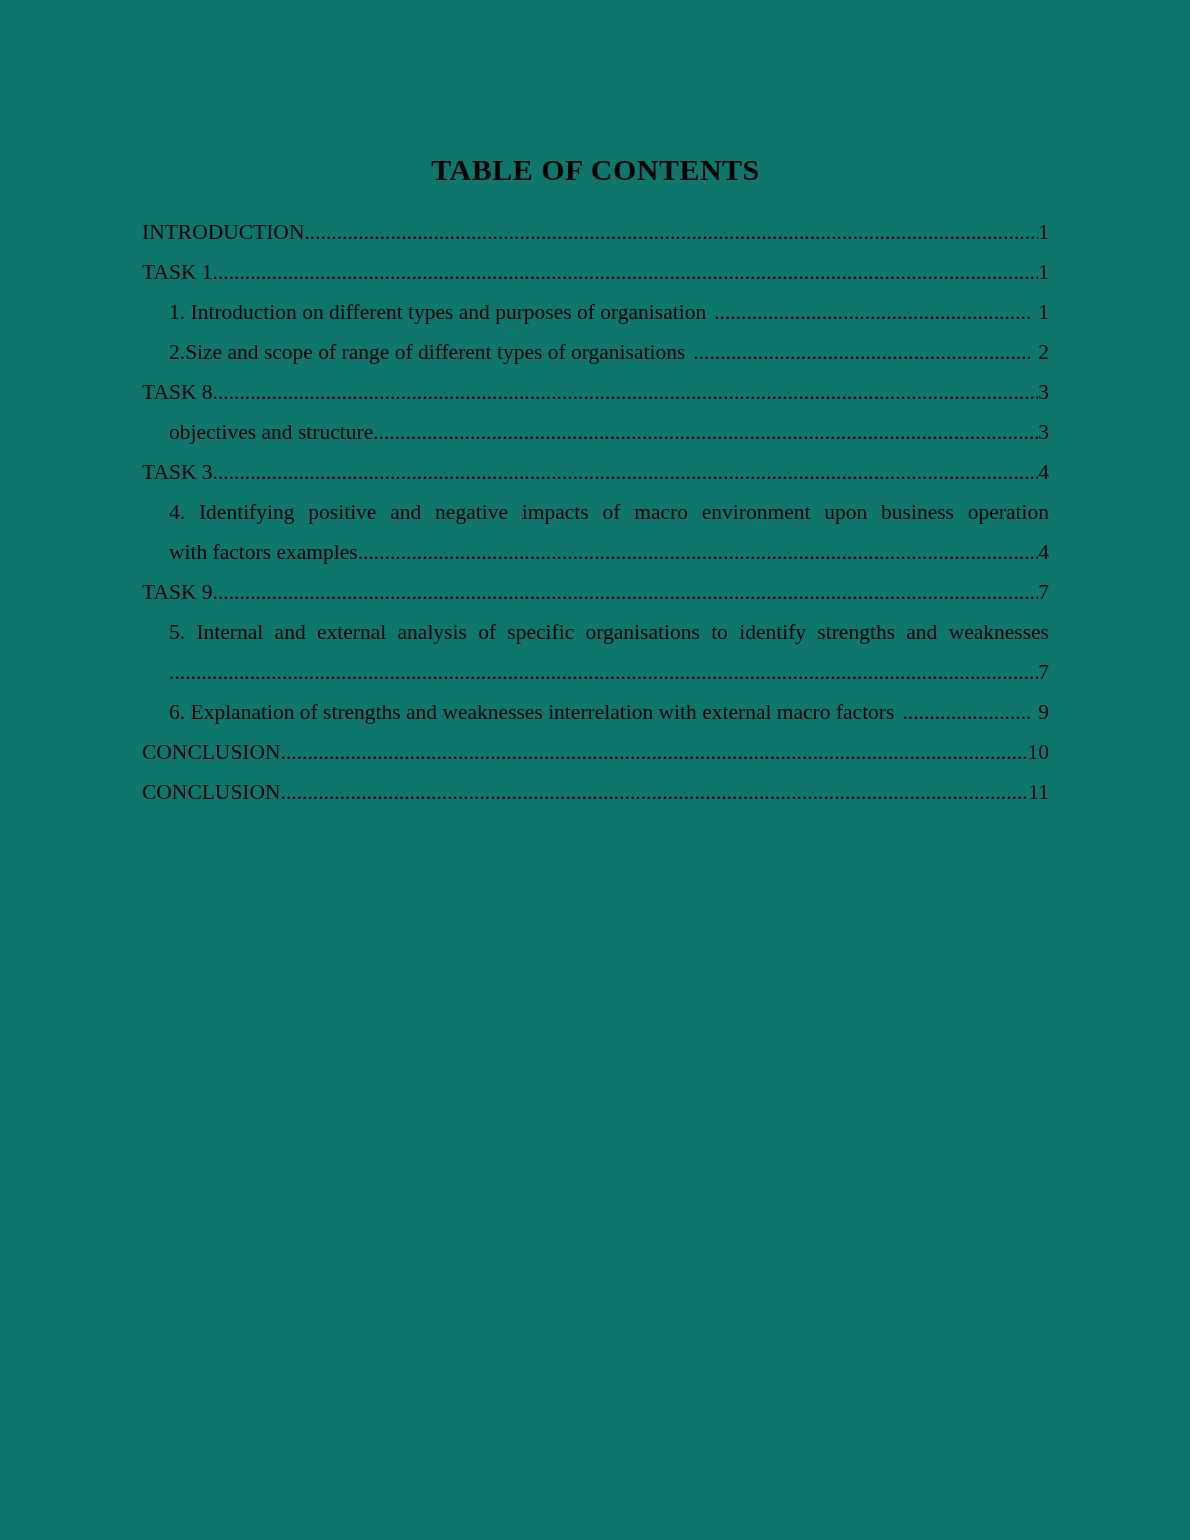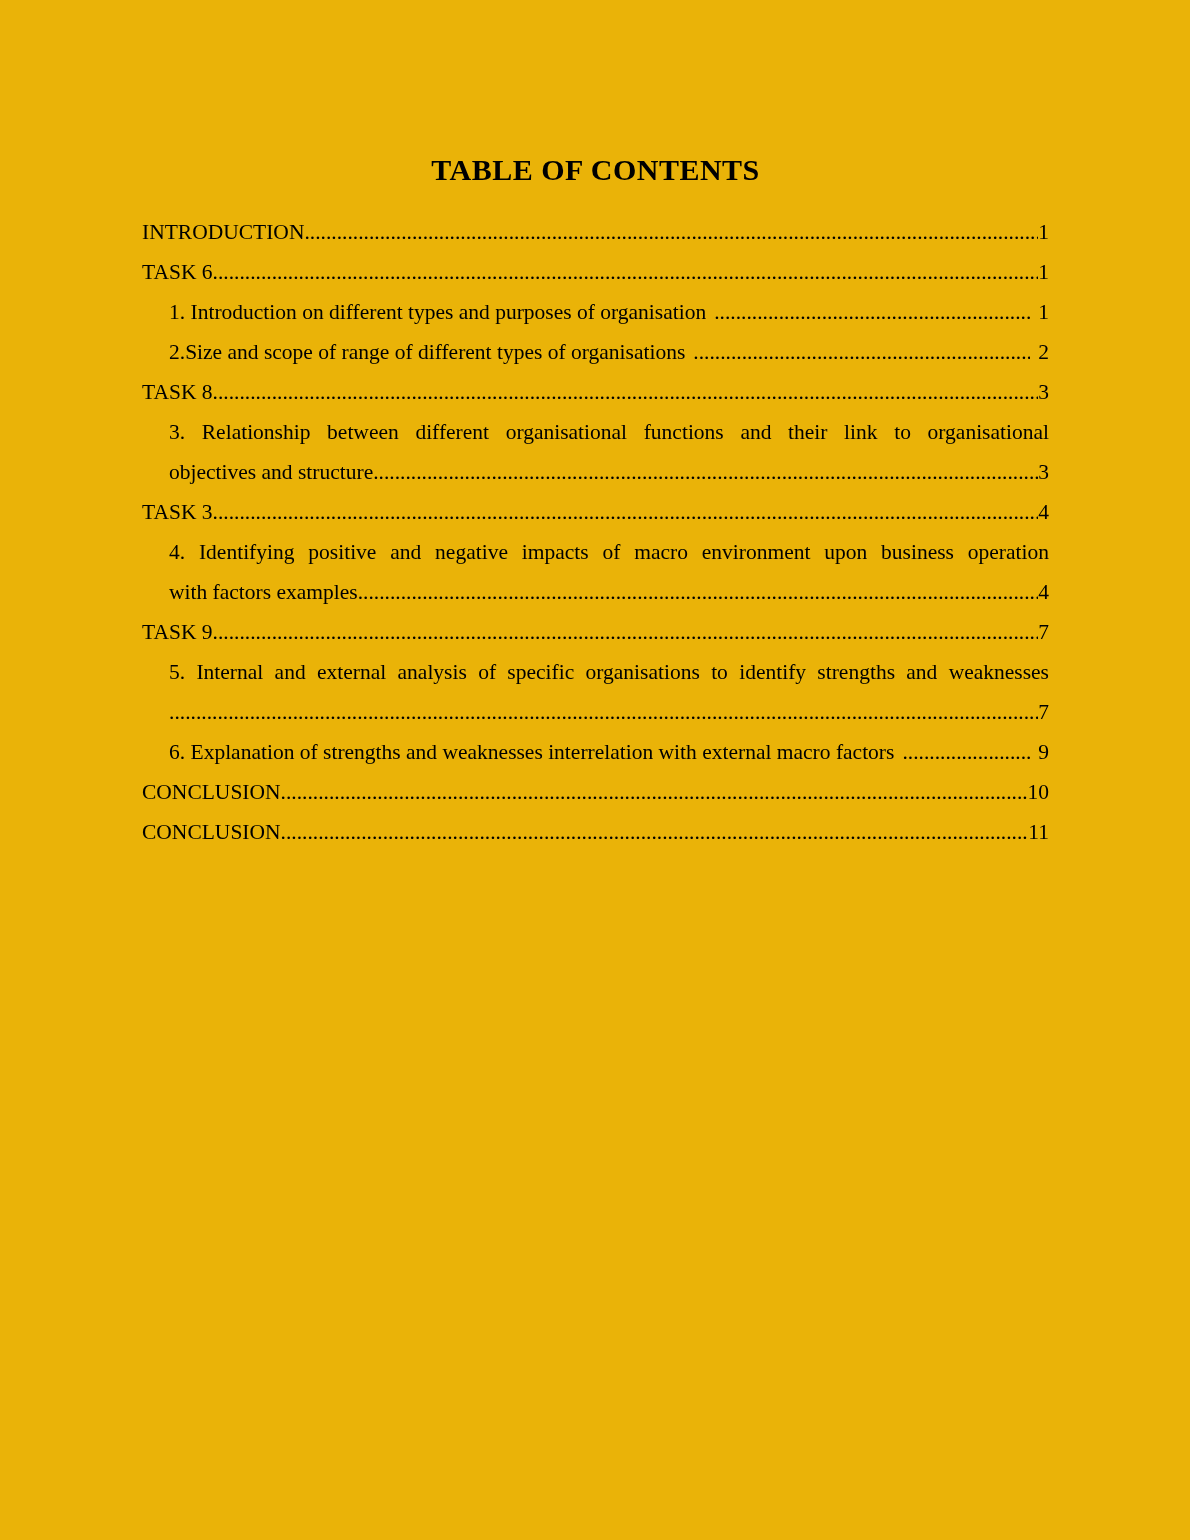--- a/index.html
+++ b/index.html
@@ -13,21 +13,21 @@
     height: 1540px;
     font-family: "Liberation Serif", "DejaVu Serif", serif;
     color: #000000;
     overflow: hidden;
   }
 
   .page {
     width: 1190px;
     height: 1540px;
     padding: 150px 141px 0 142px;
-    background: #eab308;
+    background: #0f766e;
   }
 
   .title {
     text-align: center;
     font-weight: bold;
     font-size: 30px;
     line-height: 40px;
     margin-bottom: 22px;
     letter-spacing: 0.5px;
   }
@@ -83,21 +83,21 @@
 
   <div class="toc">
 
     <div class="entry">
       <span class="label">INTRODUCTION</span>
       <span class="leader"></span>
       <span class="pagenum">1</span>
     </div>
 
     <div class="entry">
-      <span class="label">TASK 6</span>
+      <span class="label">TASK 1</span>
       <span class="leader"></span>
       <span class="pagenum">1</span>
     </div>
 
     <div class="entry indent">
       <span class="label">1. Introduction on different types and purposes of organisation</span>
       <span class="leader"></span>
       <span class="pagenum">1</span>
     </div>
 
@@ -107,21 +107,20 @@
       <span class="pagenum">2</span>
     </div>
 
     <div class="entry">
       <span class="label">TASK 8</span>
       <span class="leader"></span>
       <span class="pagenum">3</span>
     </div>
 
     <div class="indent">
-      <div class="jline">3. Relationship between different organisational functions and their link to organisational</div>
       <div class="entry">
         <span class="label">objectives and structure</span>
         <span class="leader"></span>
         <span class="pagenum">3</span>
       </div>
     </div>
 
     <div class="entry">
       <span class="label">TASK 3</span>
       <span class="leader"></span>

